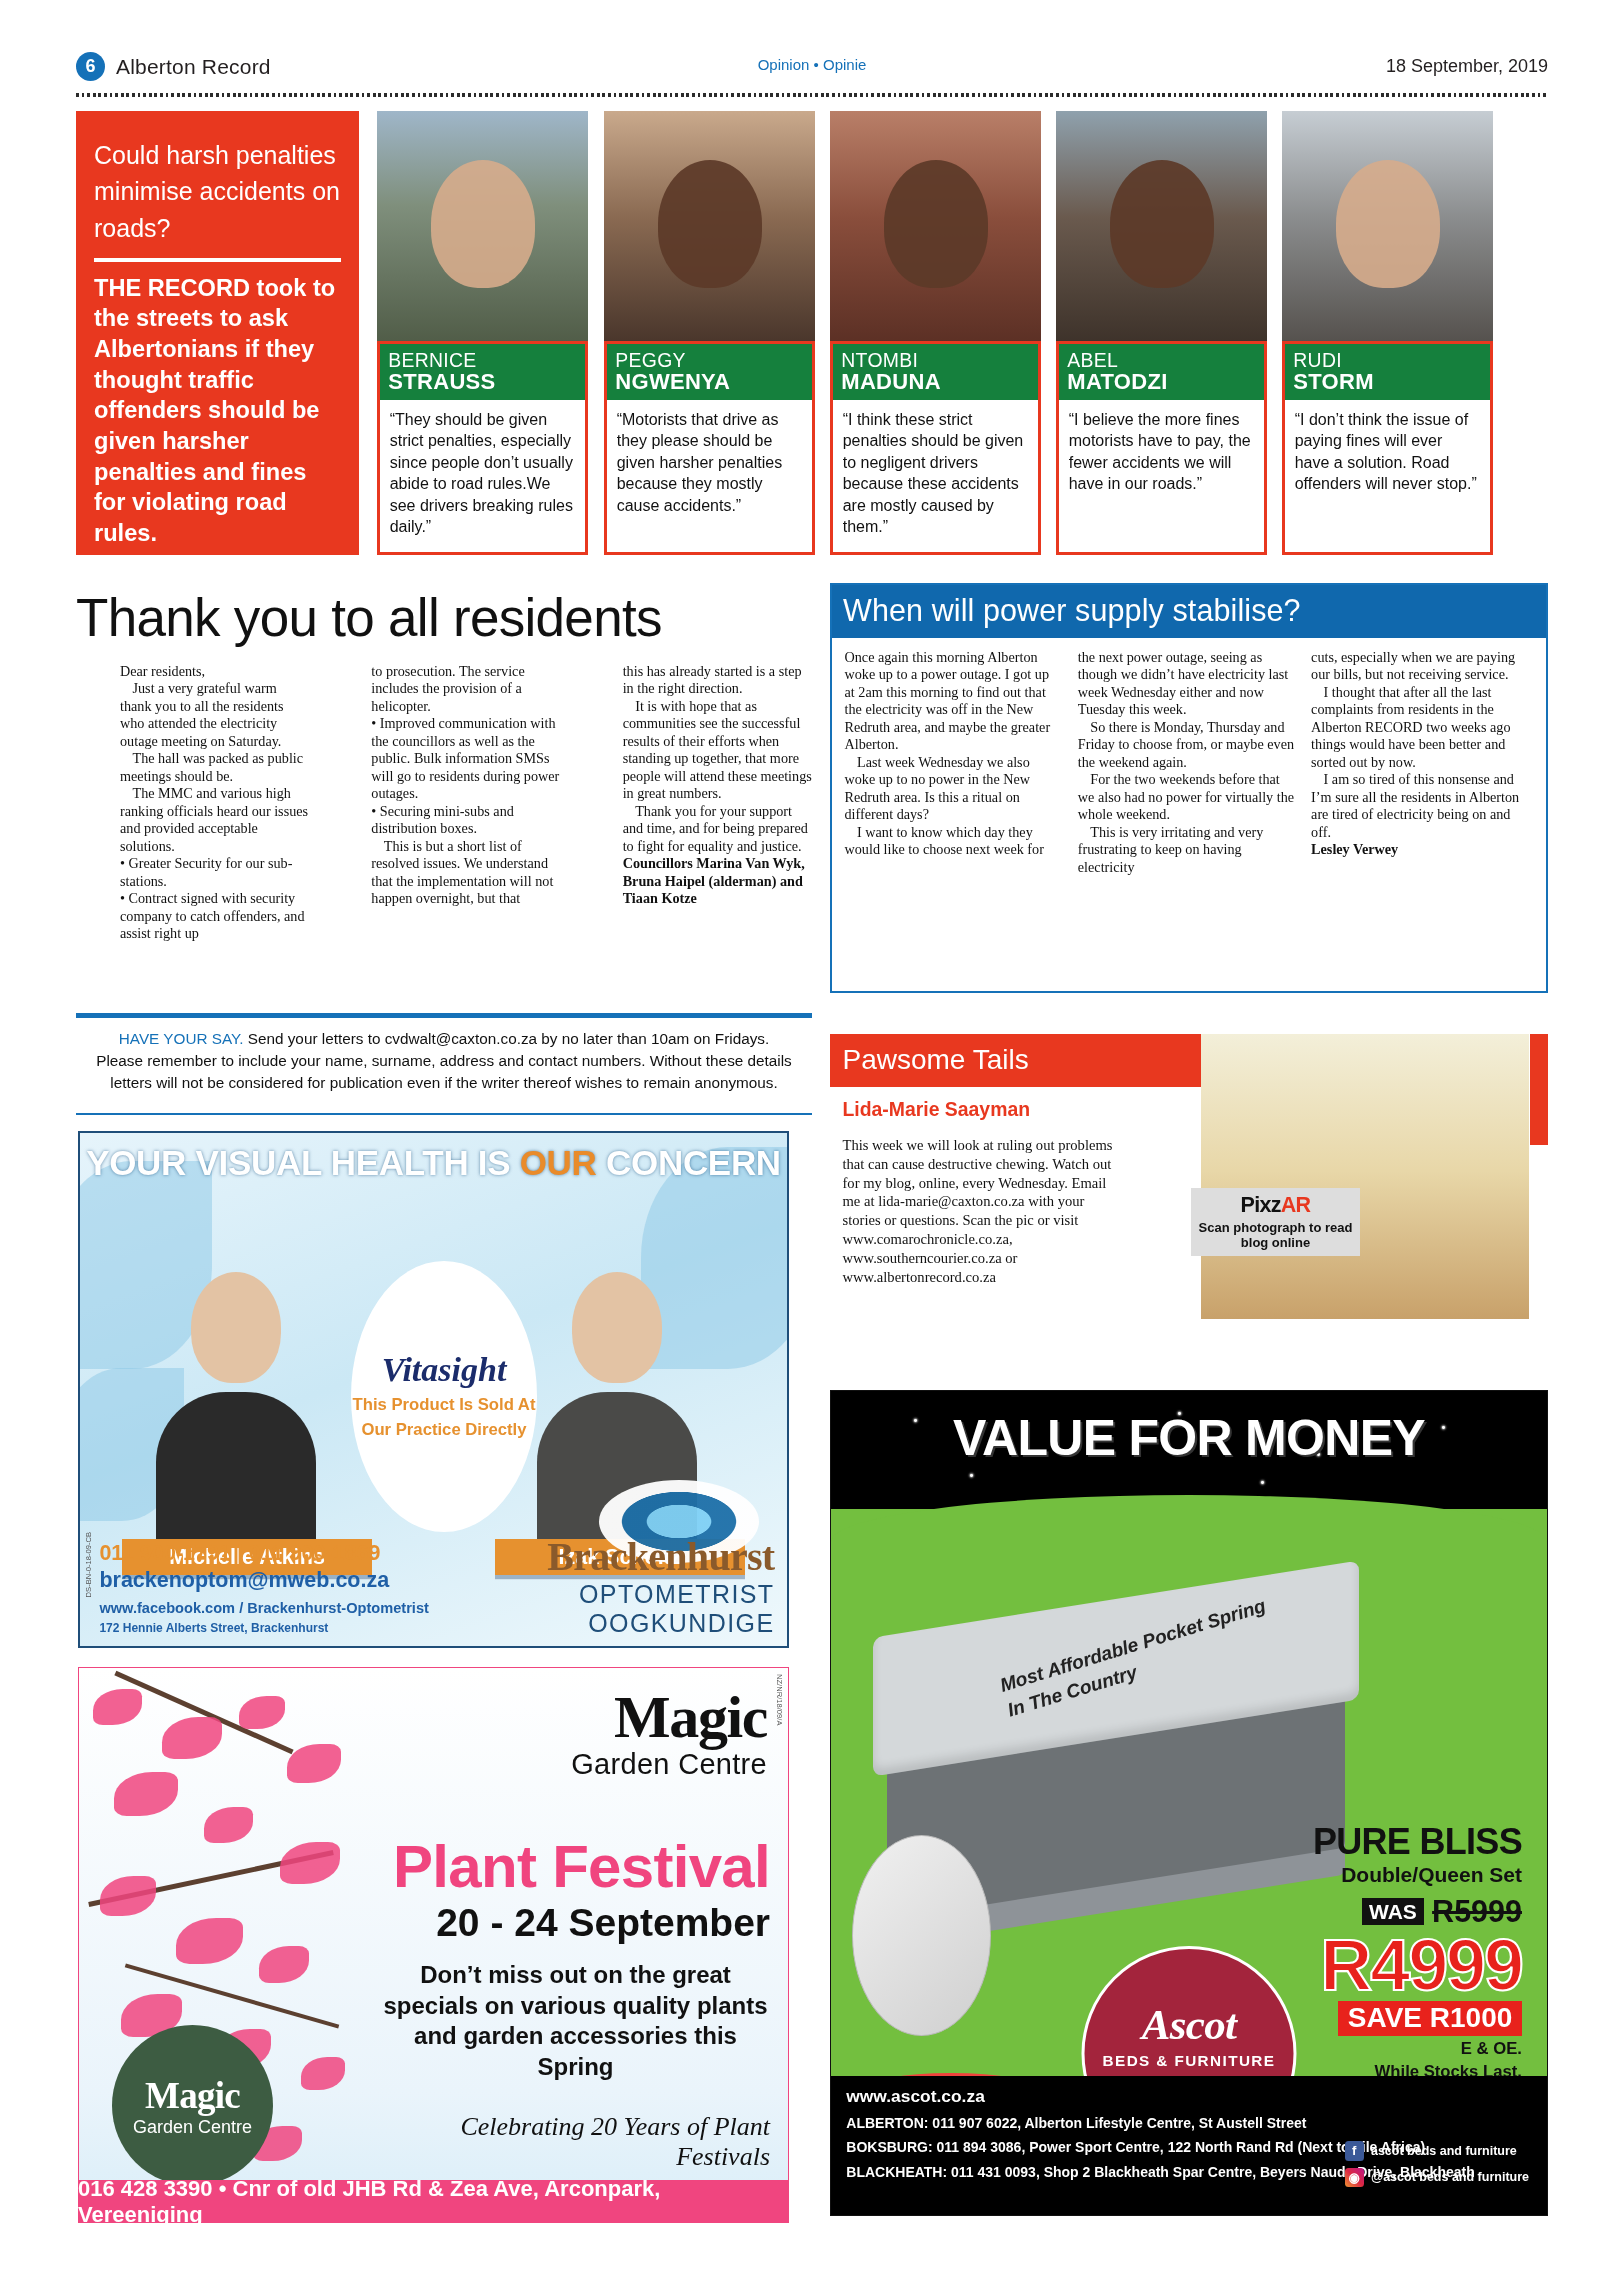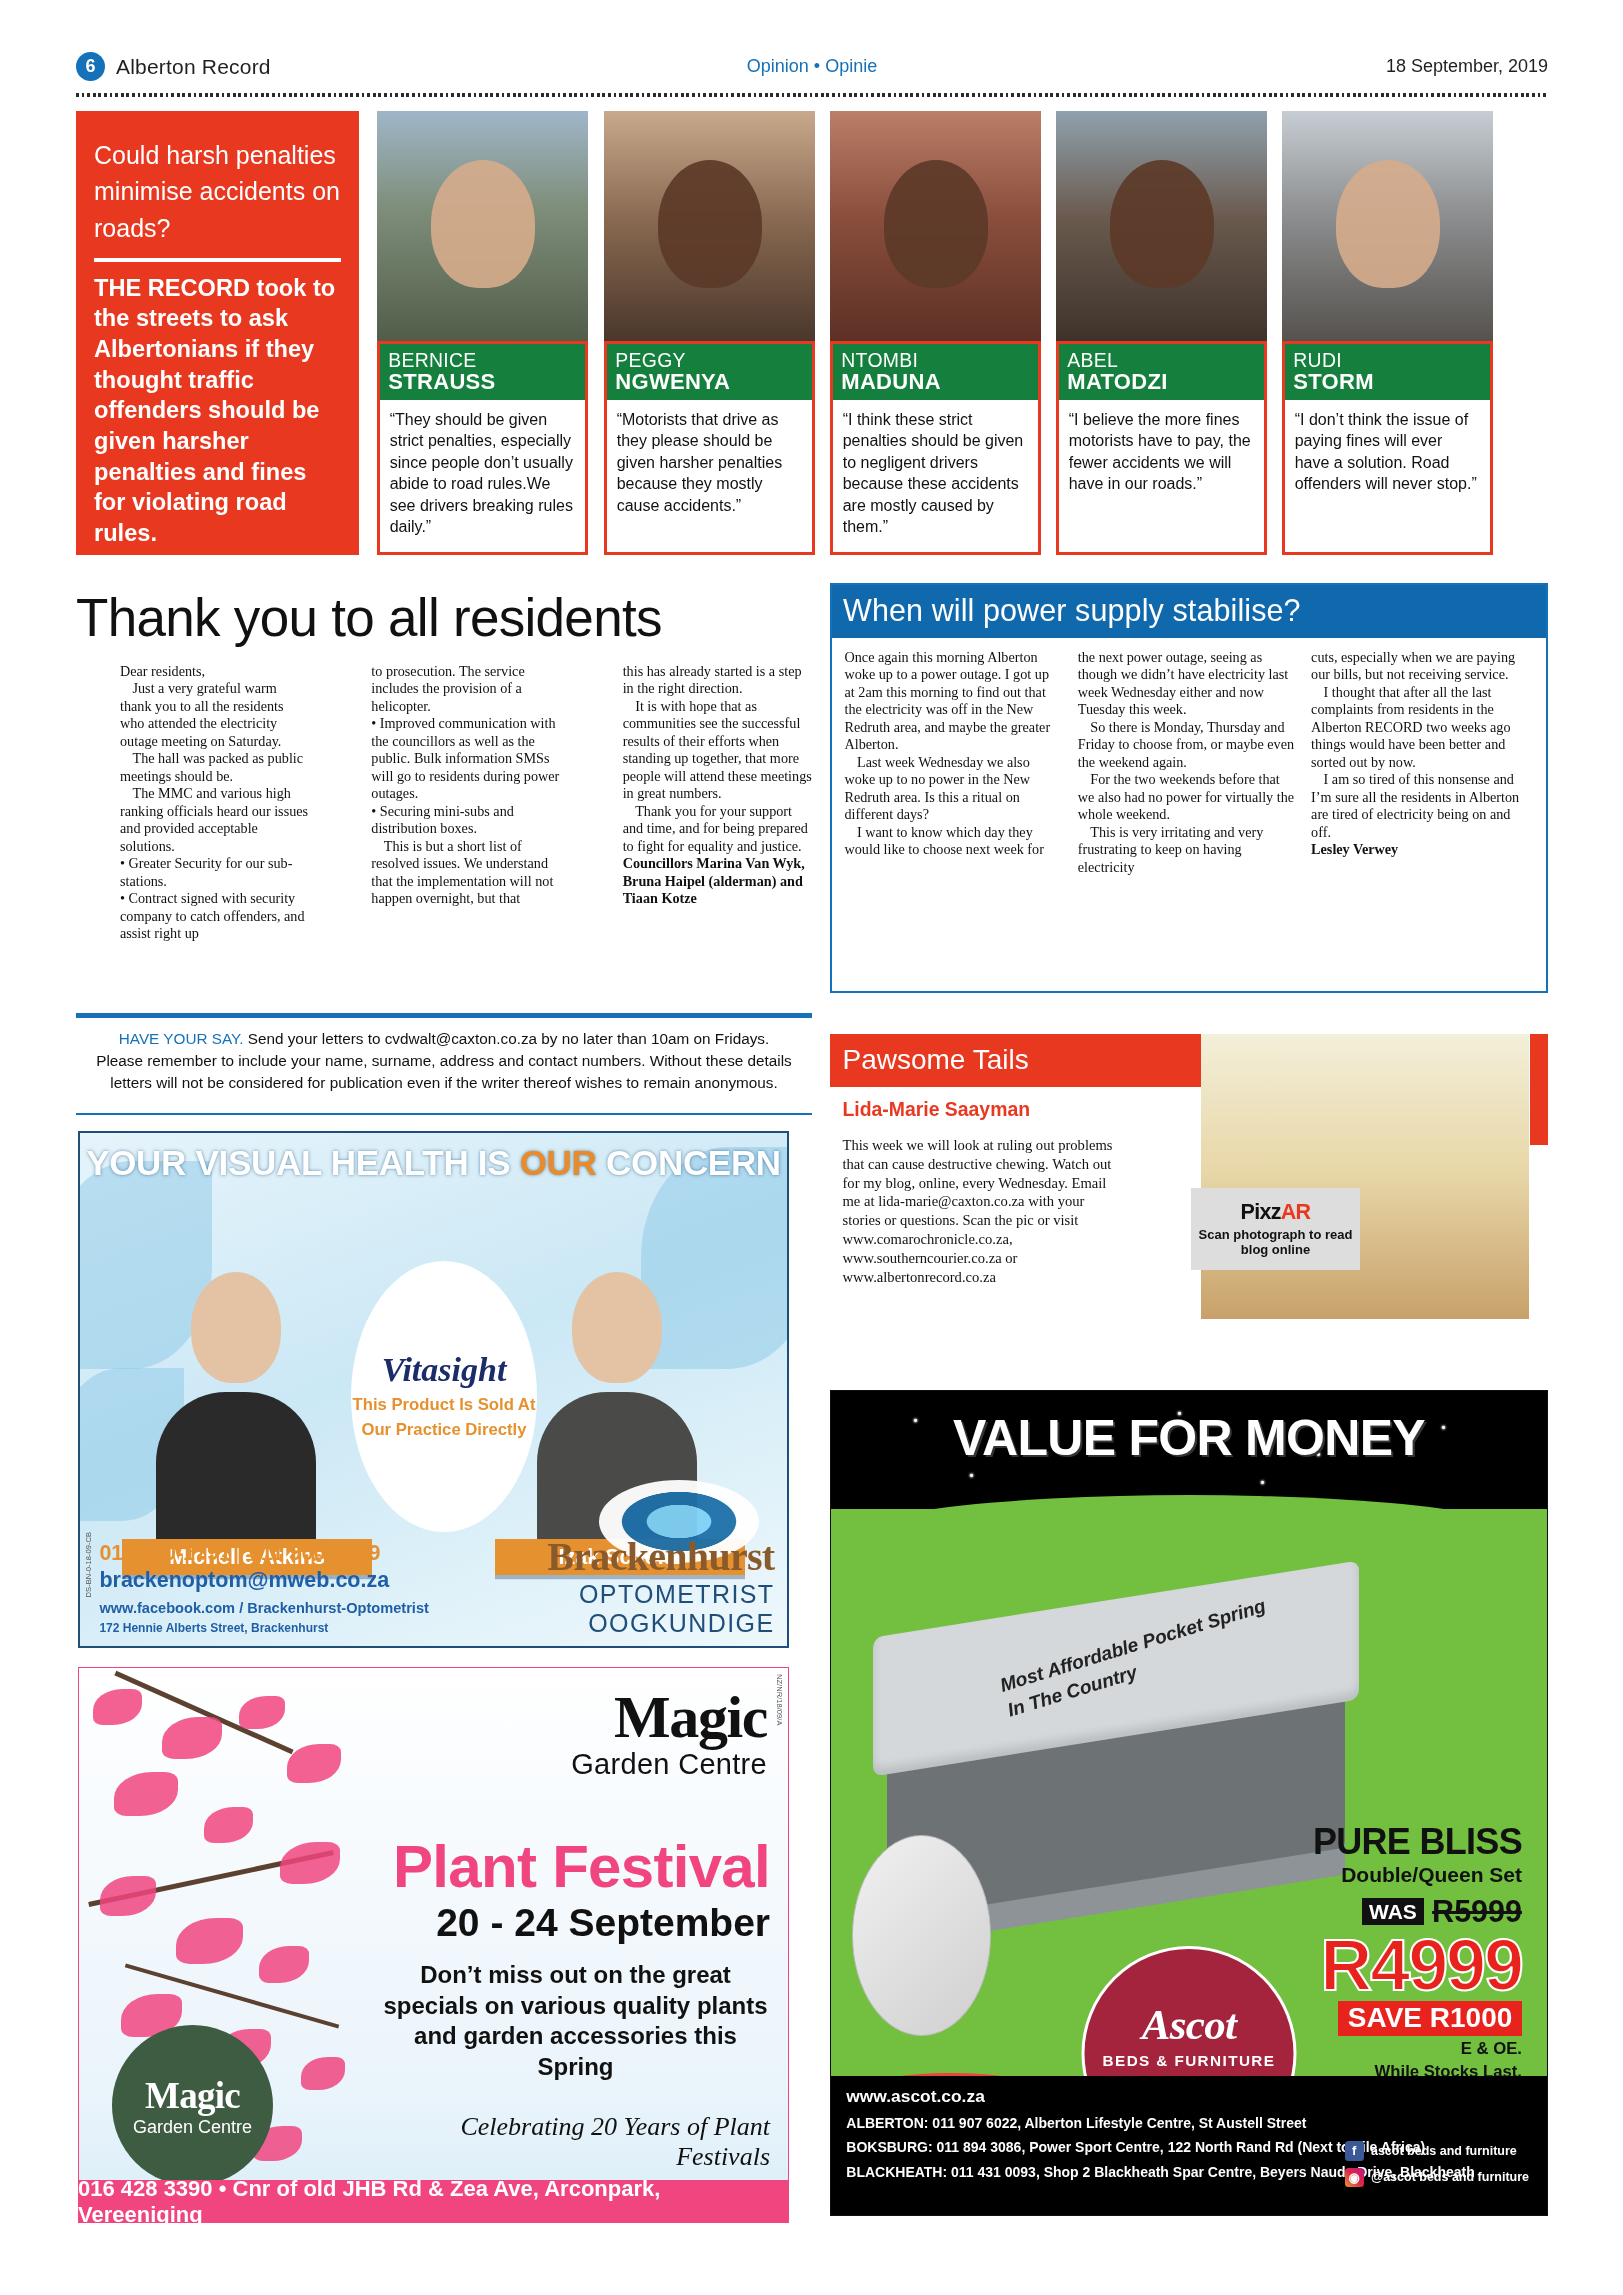--- a/index.html
+++ b/index.html
@@ -12,21 +12,21 @@
   .page { position:absolute; inset:0; background:#ffffff; }
 
   
   .masthead { position:absolute; left:76px; top:49px; width:1472px; height:43px; }
   .pagenum {
     position:absolute; left:0; top:2.8px; width:29px; height:29px; border-radius:50%;
     background:#1571b8; color:#fff; font-size:18px; font-weight:bold;
     display:flex; align-items:center; justify-content:center;
   }
   .paper-name { position:absolute; left:40px; top:5.6px; font-size:21px; color:#231f20; letter-spacing:0.2px;}
-  .section-title { position:absolute; left:50%; transform:translateX(-50%); top:7px; font-size:18px; color:#1571b8; }
+  .section-title { position:absolute; left:50%; transform:translateX(-50%); top:7px; font-size:15px; color:#1571b8; }
   .issue-date { position:absolute; right:0; top:7px; font-size:18px; color:#231f20; }
   .rule-dashed { position:absolute; left:76px; top:93px; width:1472px; height:3.5px;
      background:repeating-linear-gradient(to right,#2b2b2b 0 2.8px,#ffffff 2.8px 5.6px); }
 
   
   .voxwrap { position:absolute; left:76px; top:111px; width:1472px; height:444px; }
   .vox-lead {
     position:absolute; left:0; top:0; width:283px; height:444px; background:#e8381f; color:#fff;
     padding:26px 18px 7px 18px;
   }
@@ -70,21 +70,21 @@
   .power-cols .col p.noind { text-indent:0; }
   .power-cols .col p.sig { font-weight:bold; text-indent:0; }
 
   
   .paws { position:absolute; left:830px; top:1034px; width:718px; height:340px; }
   .paws .redhead { width:410px; background:#e8381f; color:#fff; font-size:28px; padding:9.7px 12.5px 11px 12.5px; }
   .paws .author { color:#e8381f; font-size:19.4px; font-weight:bold; padding:11px 12.5px 0 12.5px; }
   .paws .ptext { width:298px; padding:15.3px 12.5px 0 12.5px; font-family:"Liberation Serif",serif; font-size:14.6px; line-height:1.29; }
   .paws .photo { position:absolute; right:19.4px; top:0; width:328px; height:285px; overflow:hidden; }
   .paws .redbar-right { position:absolute; right:0; top:0; width:18px; height:111px; background:#e8381f; }
-  .pixz { position:absolute; left:361px; top:154px; width:169px; height:82px; background:#dddddd;
+  .pixz { position:absolute; left:361px; top:154px; width:169px; height:68px; background:#dddddd;
      display:flex; flex-direction:column; align-items:center; justify-content:center; }
   .pixz .logo { font-size:21.5px; font-weight:bold; letter-spacing:-0.7px; }
   .pixz .logo .ar { color:#e8381f; }
   .pixz .cap { font-size:13px; font-weight:bold; line-height:1.2; text-align:center; margin-top:1.4px;}
 
   
   .optad { position:absolute; left:78px; top:1131px; width:711px; height:517px;
      border:2.1px solid #1f4e79; overflow:hidden;
      background:linear-gradient(160deg,#e6f4fb 0%,#cbe8f5 45%,#eef8fc 100%); }
   .opt-head { position:absolute; left:0; top:9.7px; width:100%; text-align:center;

